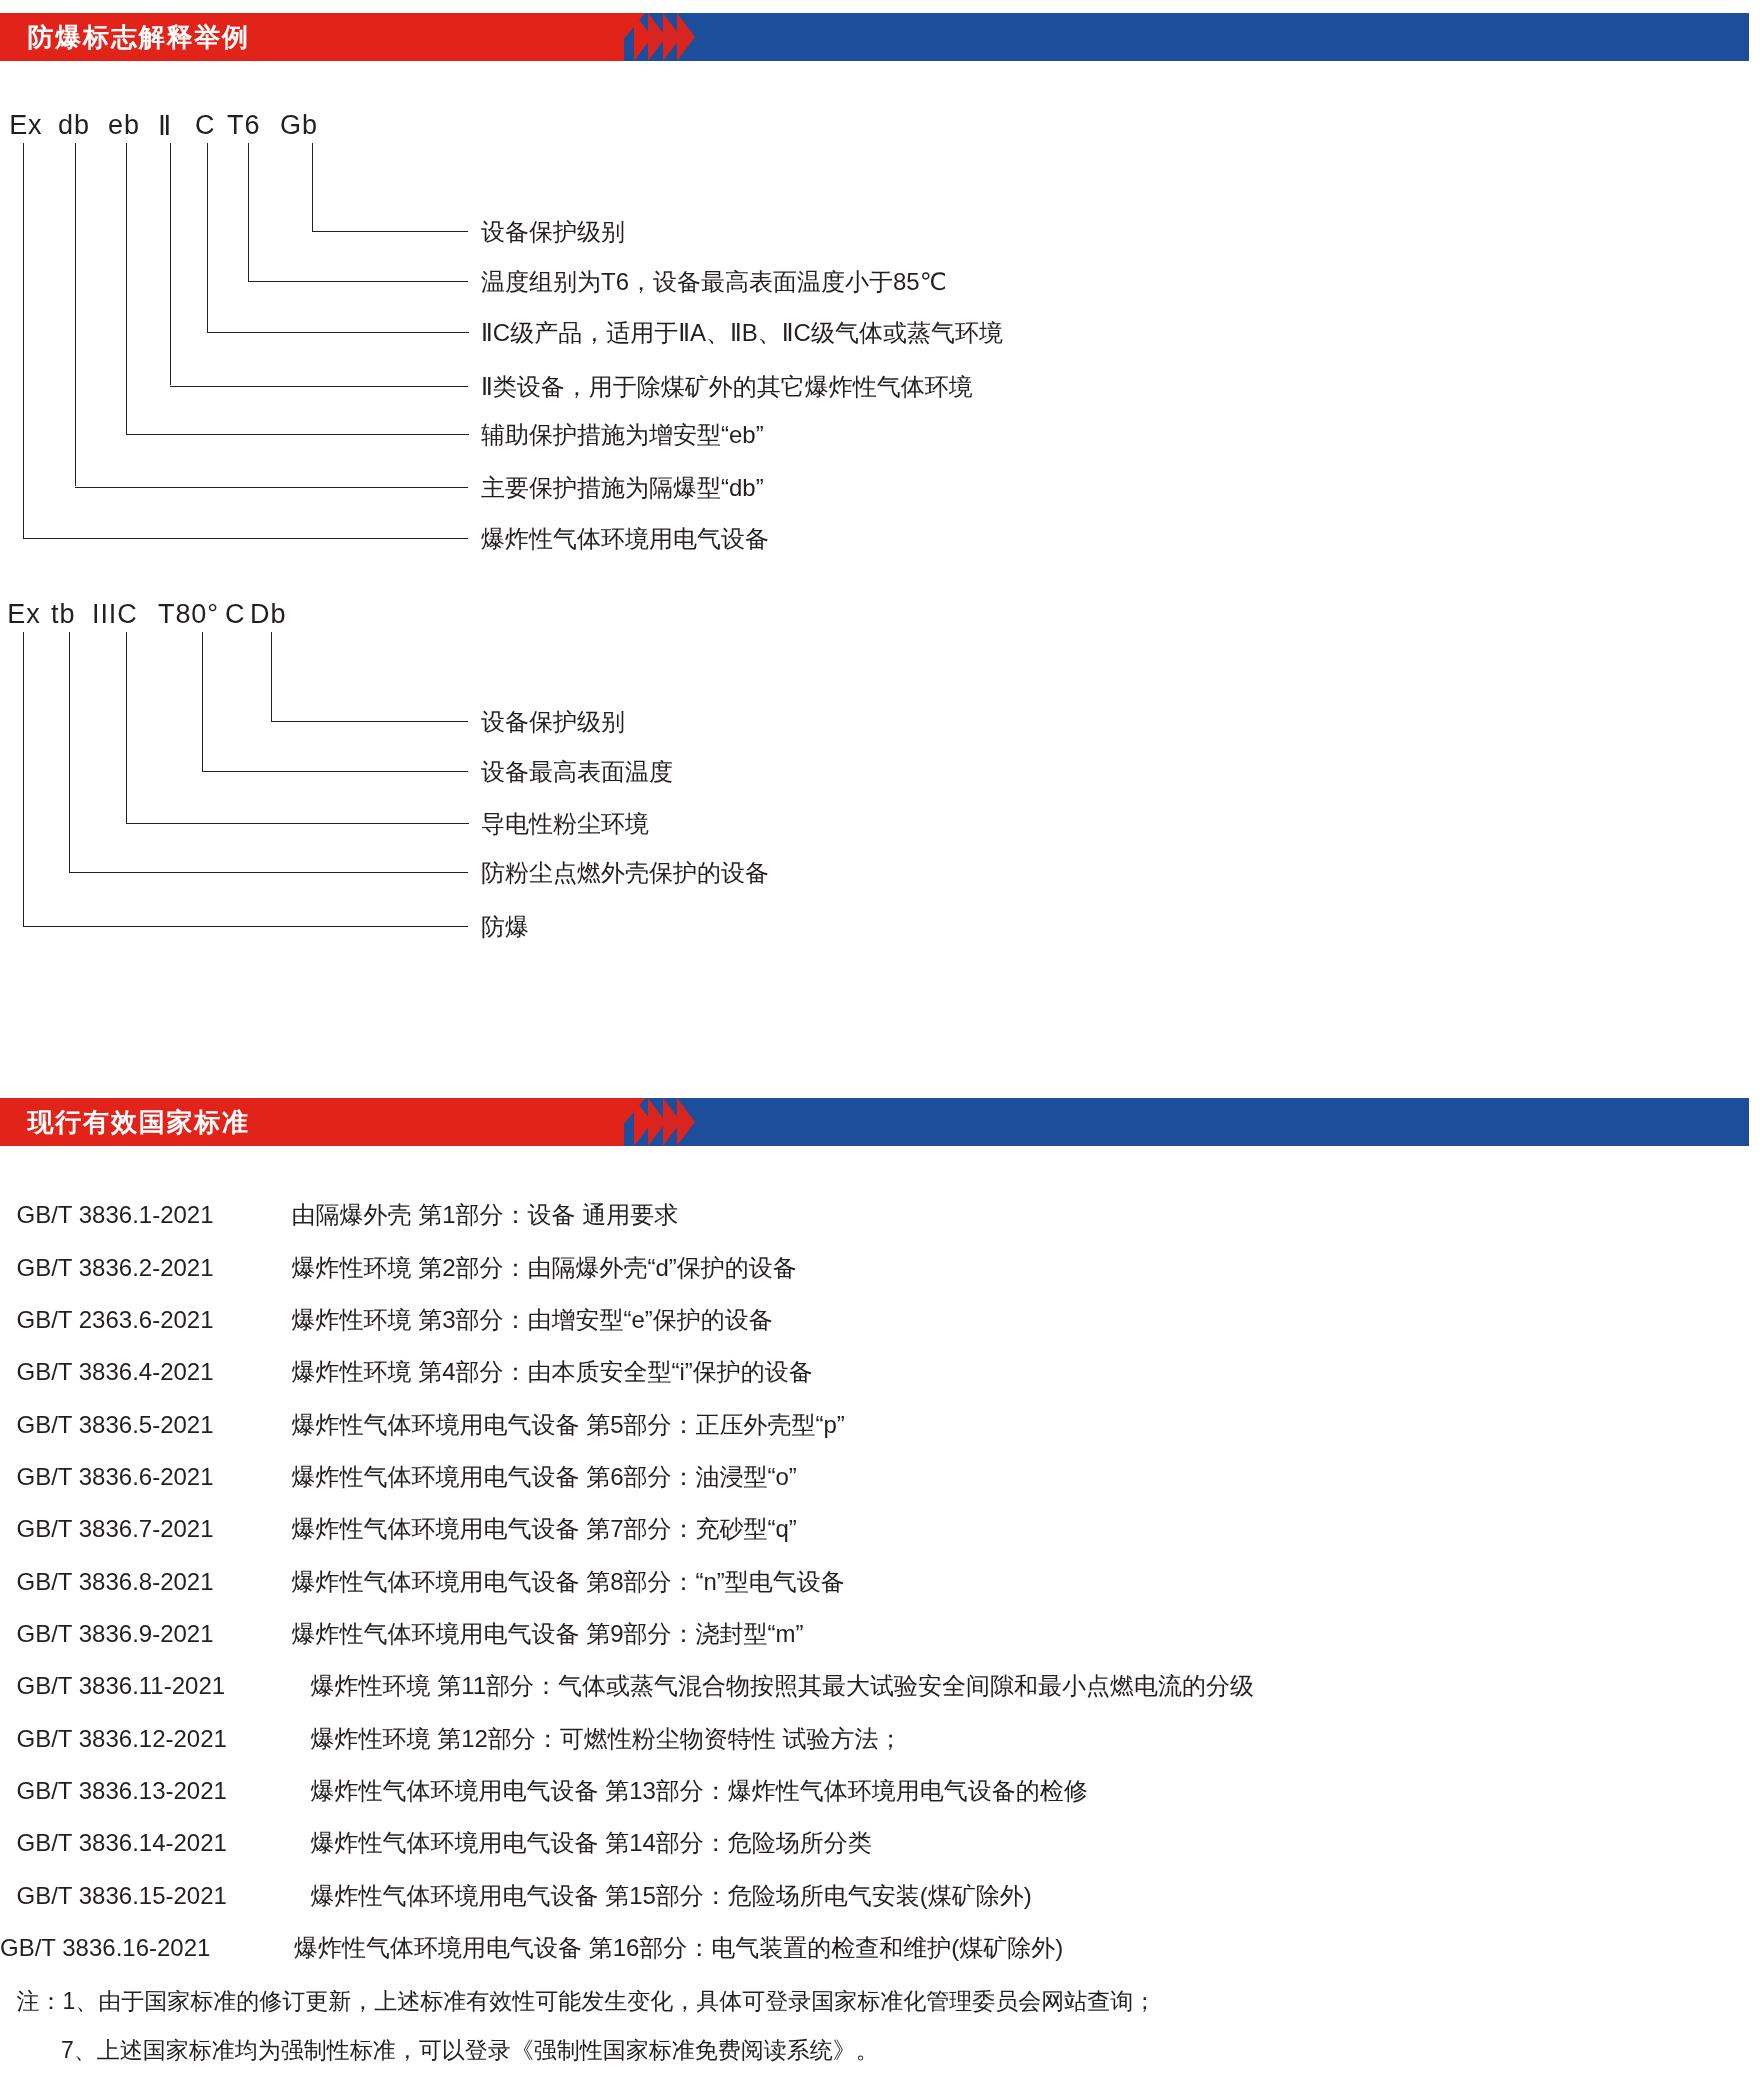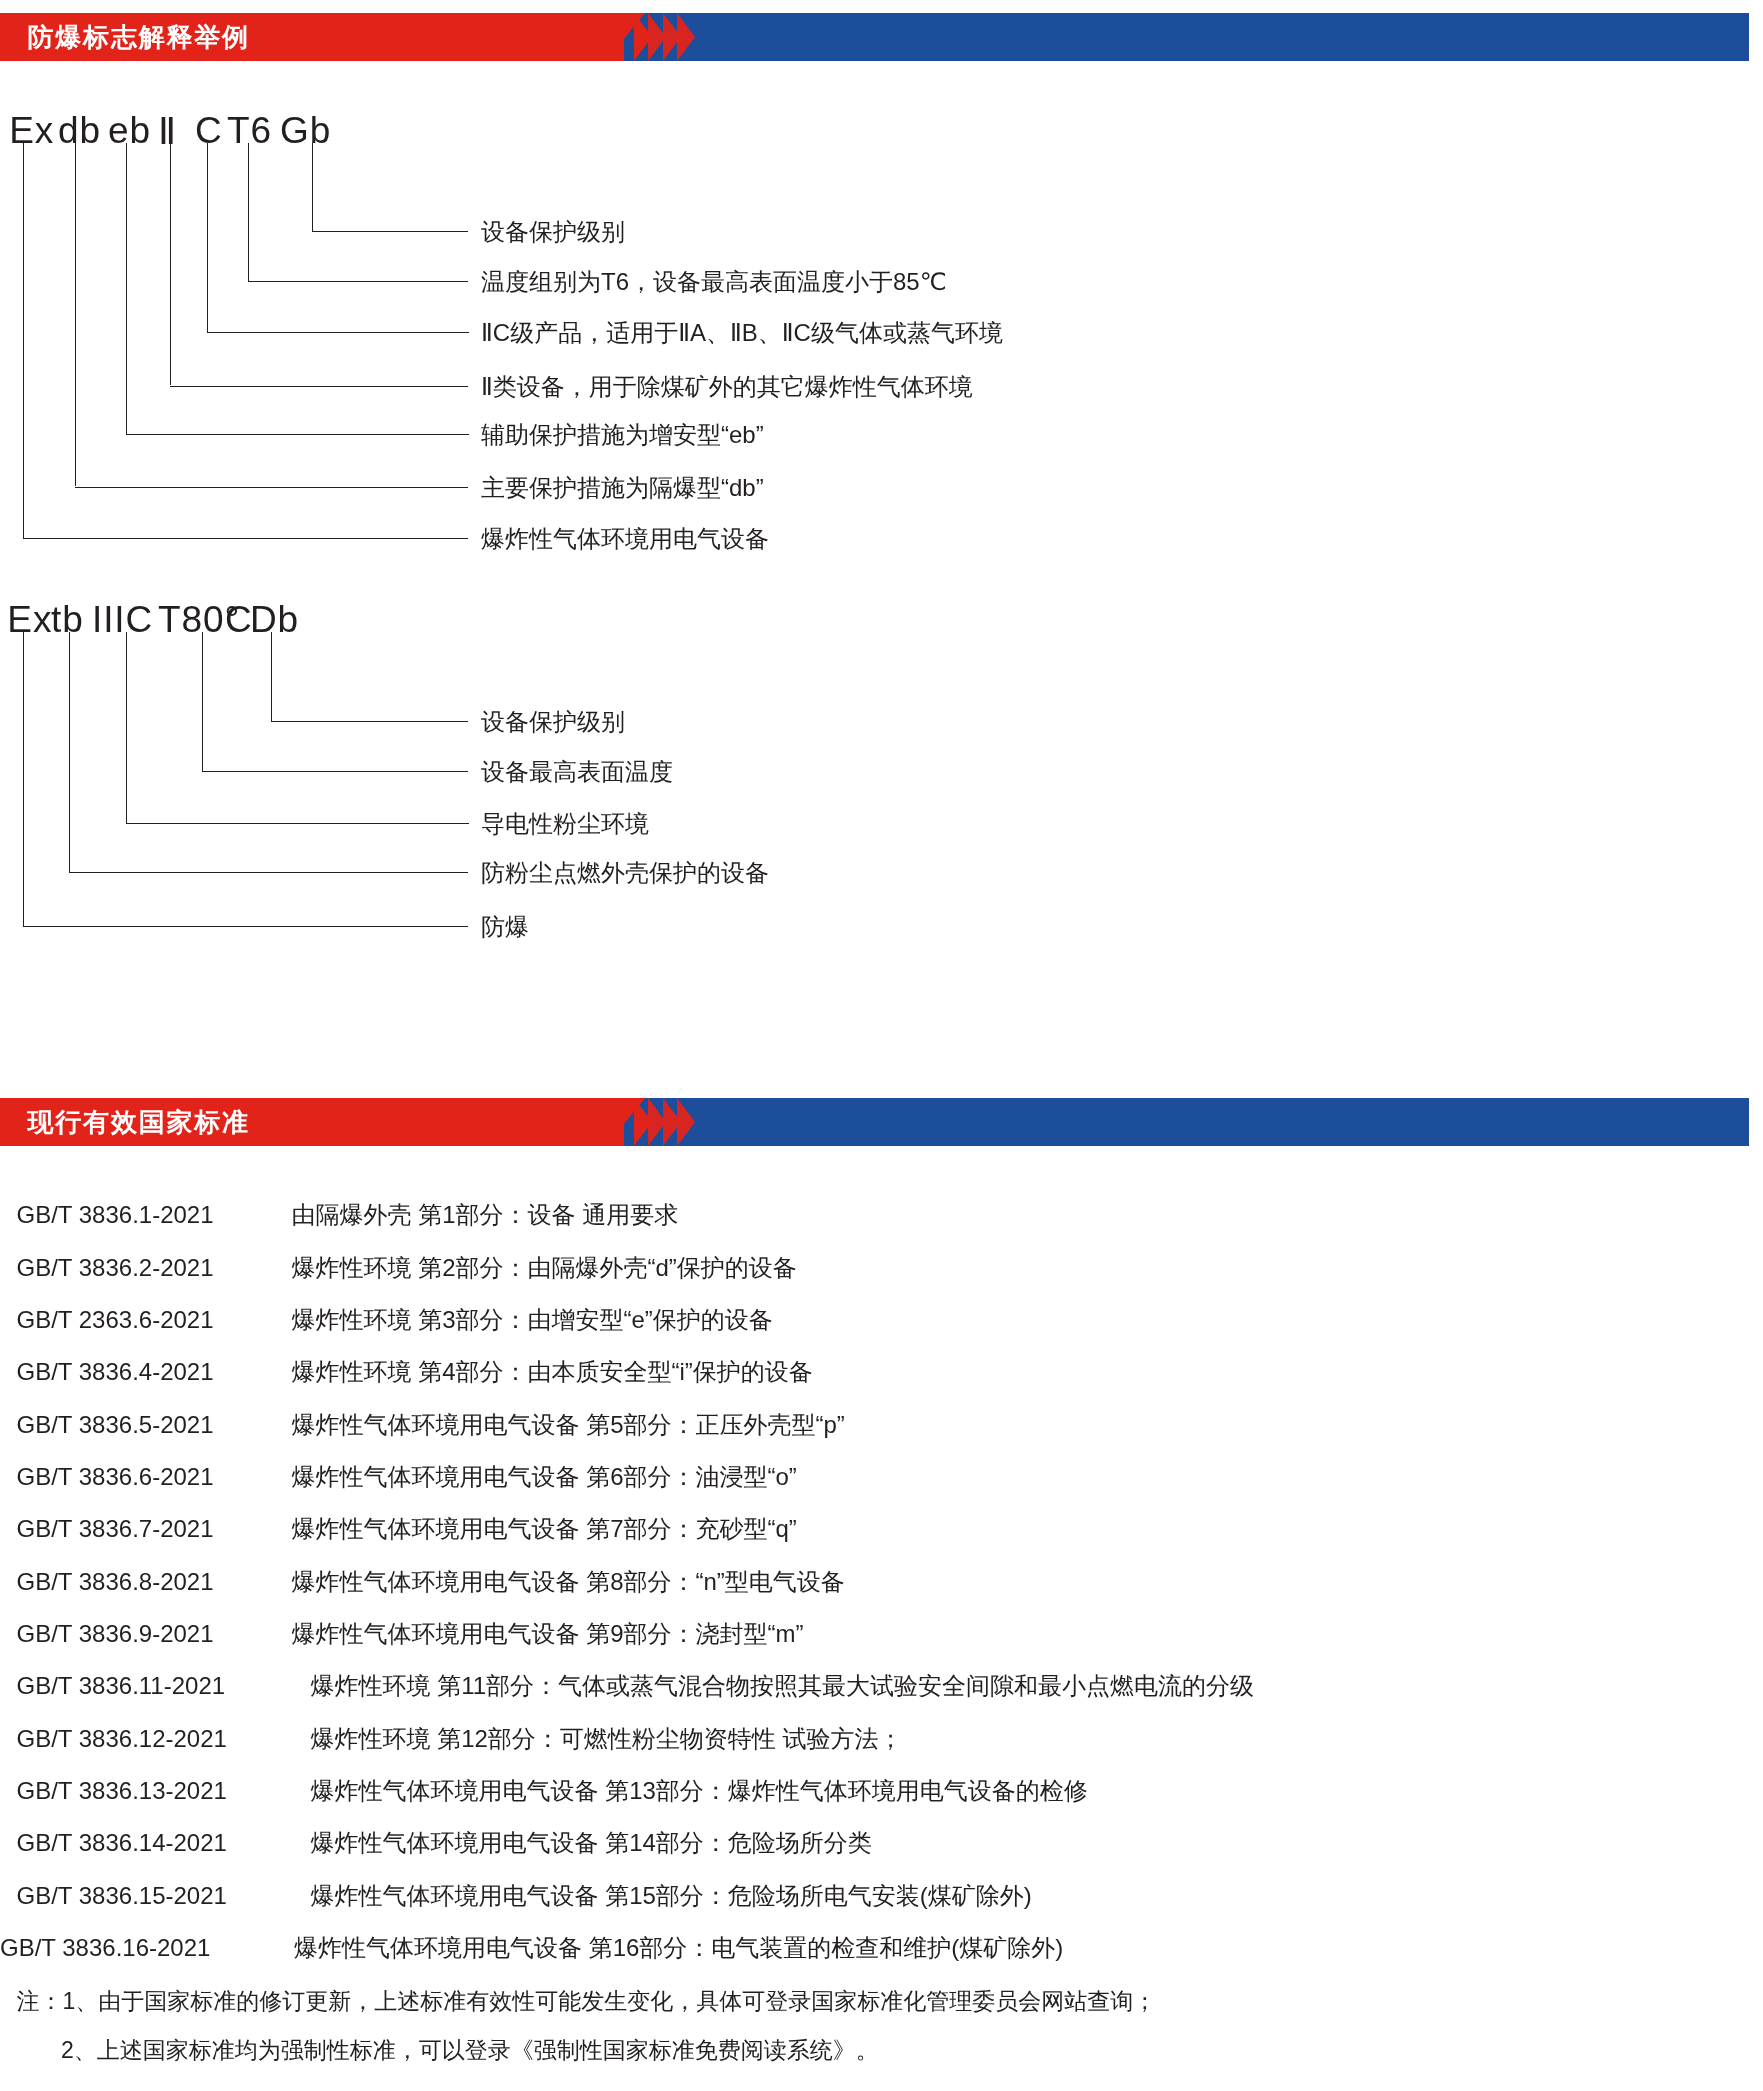--- a/index.html
+++ b/index.html
@@ -69,21 +69,21 @@
     color: #ffffff;
     font-size: 26px;
     font-weight: bold;
     letter-spacing: 1.8px;
     white-space: nowrap;
   }
 
   
   .code-line {
     position: absolute;
-    font-size: 37px;
+    font-size: 27px;
     letter-spacing: 0.9px;
     white-space: nowrap;
     color: #231f20;
   }
 
   .vline {
     position: absolute;
     width: 0.9px;
     background: #231f20;
   }
@@ -252,14 +252,14 @@
   <span class="code" style="width:294px;">GB/T 3836.14-2021</span><span>爆炸性气体环境用电气设备  第14部分：危险场所分类</span>
 </div>
 <div class="std-row" style="left:16.5px; top:1880px;">
   <span class="code" style="width:294px;">GB/T 3836.15-2021</span><span>爆炸性气体环境用电气设备  第15部分：危险场所电气安装(煤矿除外)</span>
 </div>
 <div class="std-row" style="left:0; top:1932px;">
   <span class="code" style="width:294px;">GB/T 3836.16-2021</span><span>爆炸性气体环境用电气设备  第16部分：电气装置的检查和维护(煤矿除外)</span>
 </div>
 
 <div class="note" style="left:16.5px; top:1986px;">注：1、由于国家标准的修订更新，上述标准有效性可能发生变化，具体可登录国家标准化管理委员会网站查询；</div>
-<div class="note" style="left:61px; top:2035px;">2、上述国家标准均为强制性标准，可以登录《强制性国家标准免费阅读系统》。</div>
+<div class="note" style="left:61px; top:2035px;">7、上述国家标准均为强制性标准，可以登录《强制性国家标准免费阅读系统》。</div>
 
 
 </body></html>

